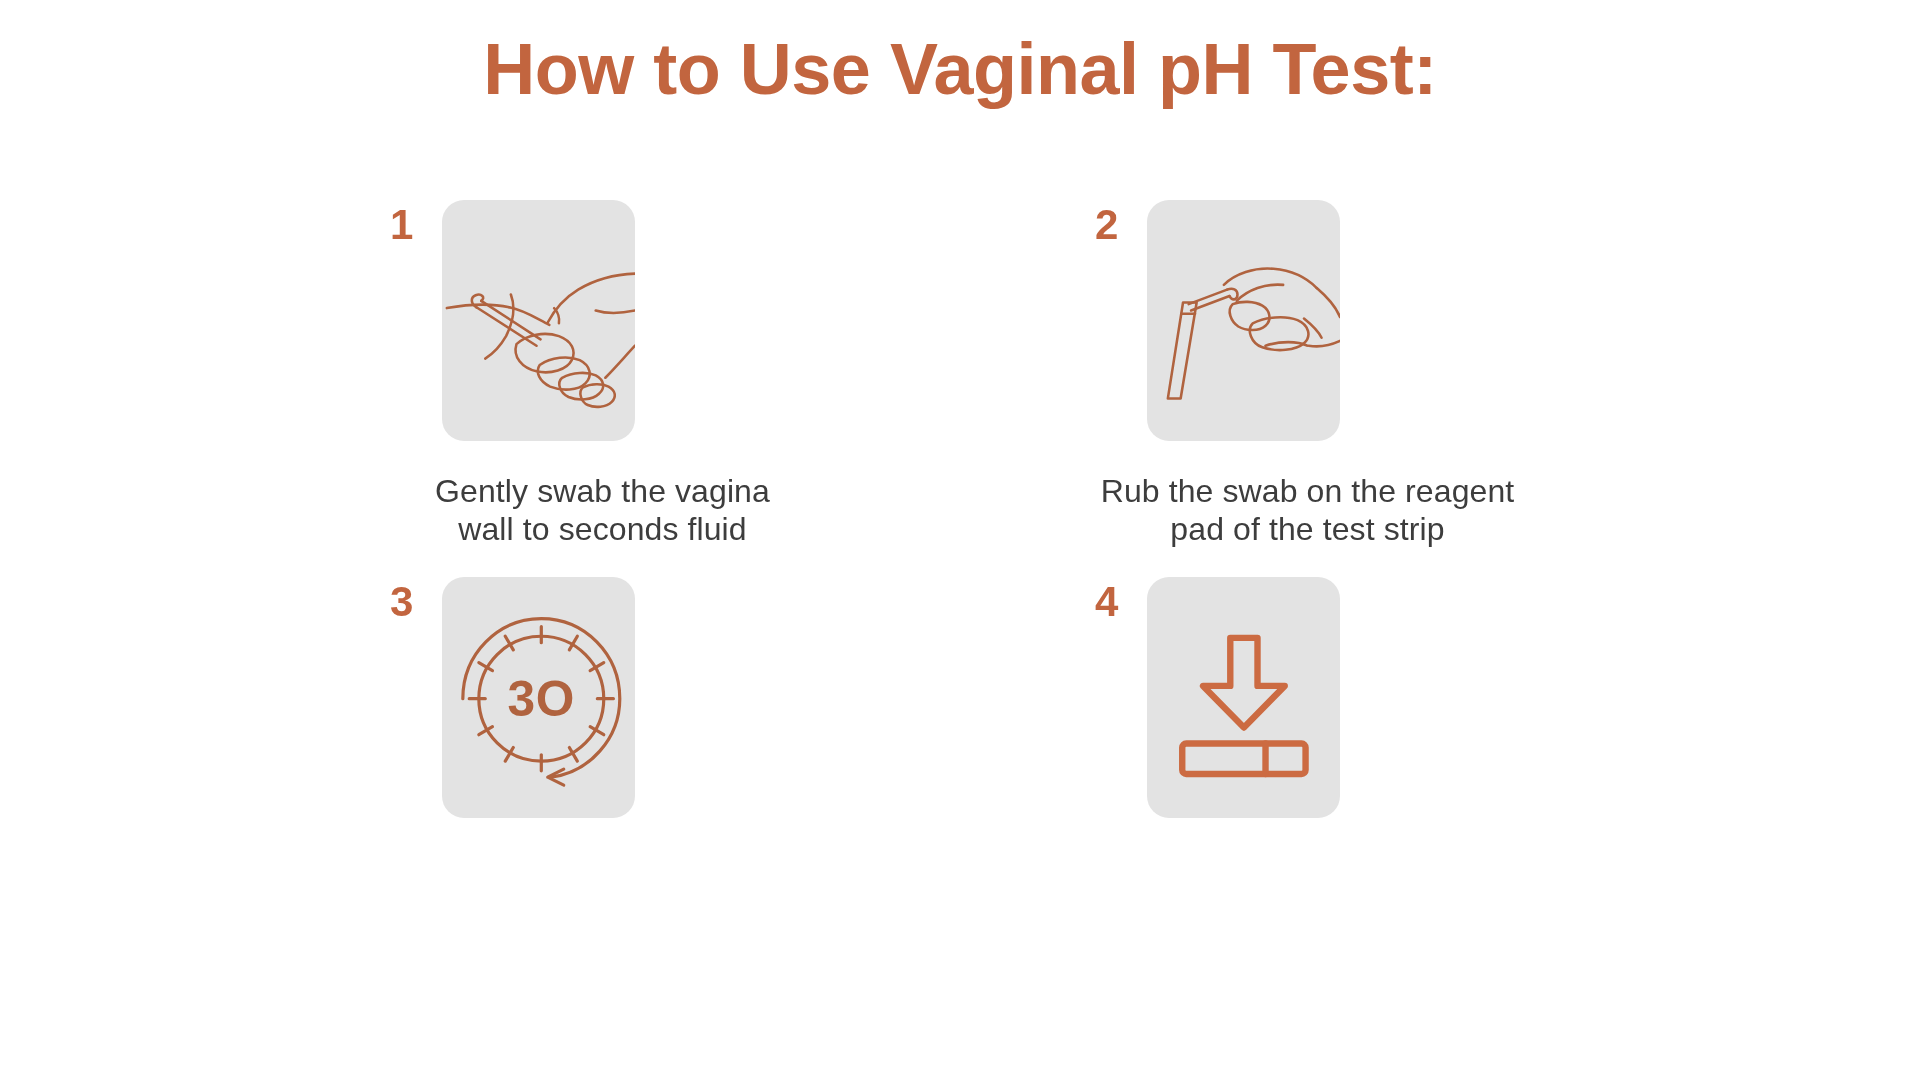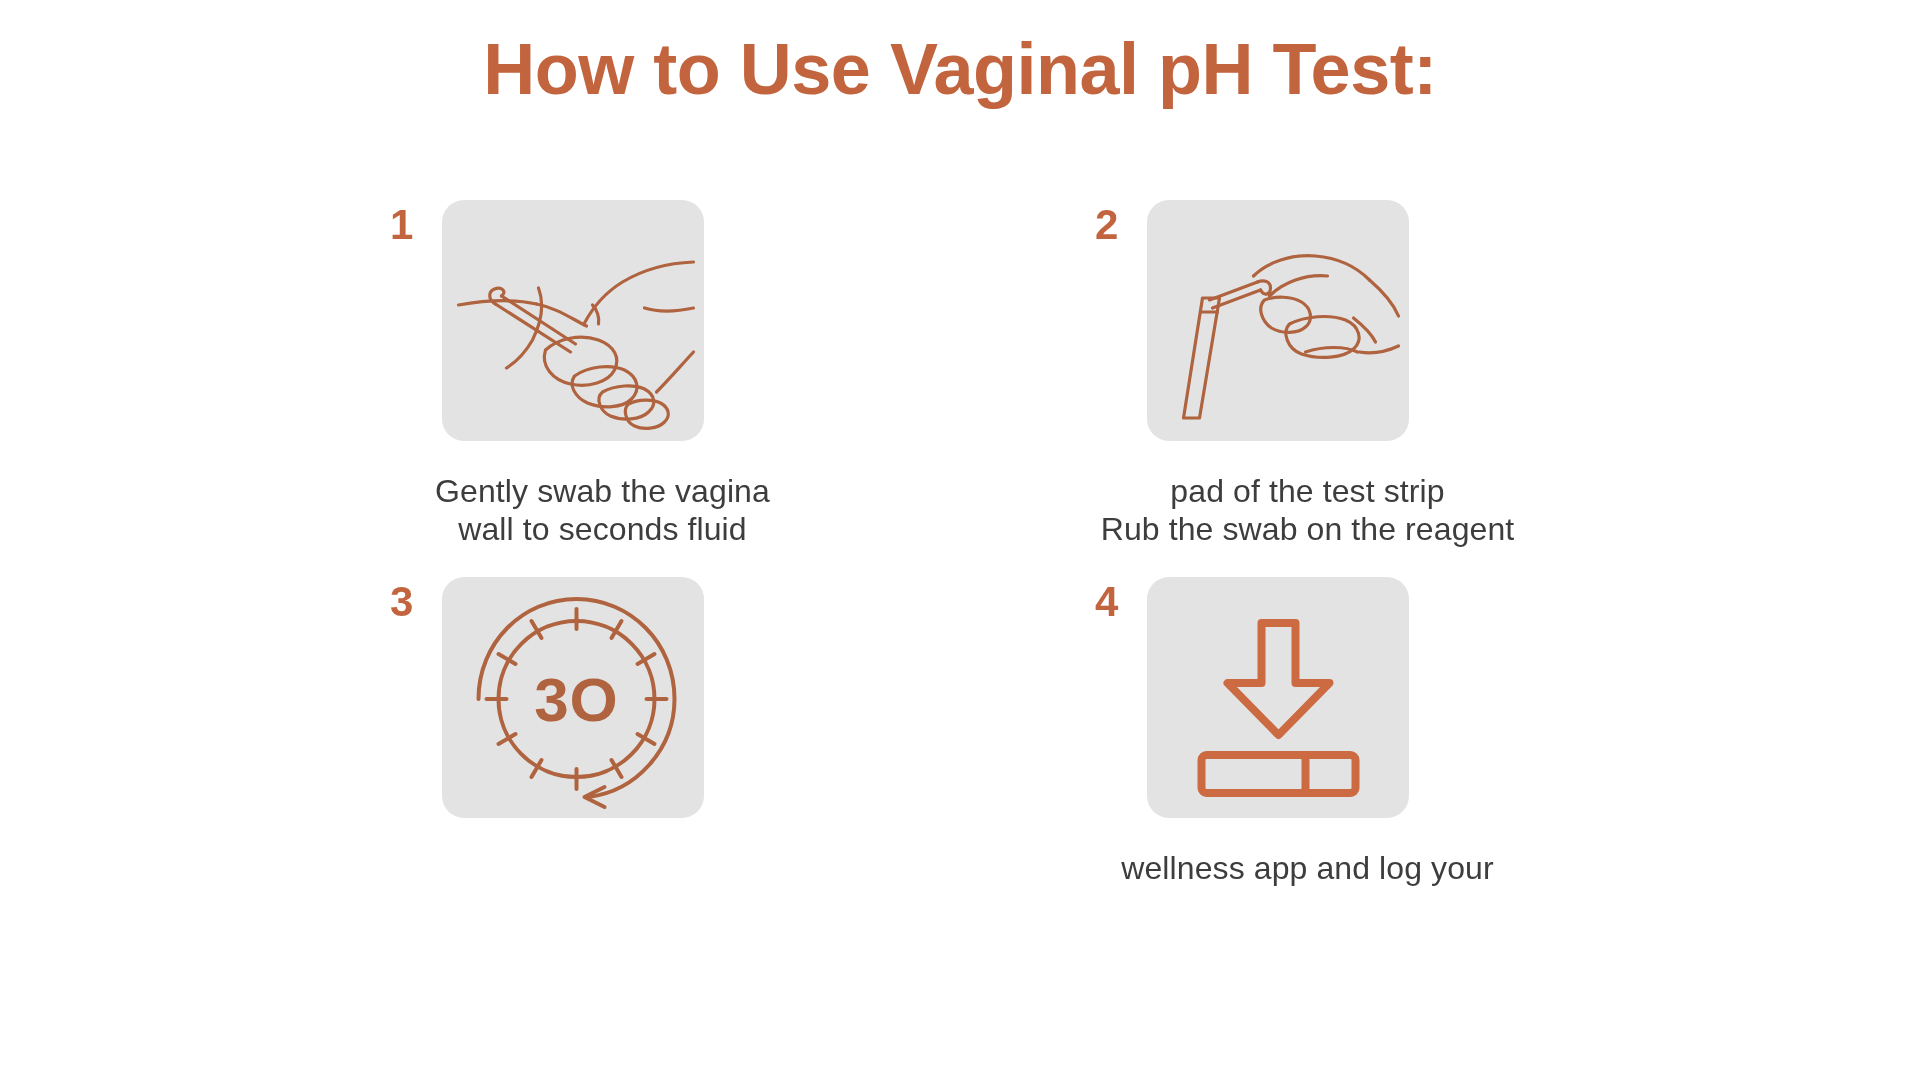--- a/index.html
+++ b/index.html
@@ -50,21 +50,21 @@
     font-size:42px;
     font-weight:bold;
     color:#C2653F;
     line-height:1;
     width:52px;
     text-align:left;
     padding-top:4px;
     flex:0 0 auto;
   }
   .panel {
-    width:262px; height:241px;
+    width:193px; height:241px;
     background:#E3E3E3;
     border-radius:22px;
     flex:0 0 auto;
     position:relative;
     overflow:hidden;
   }
   .panel svg { display:block; width:100%; height:100%; }
 
   .caption {
     margin-top:32px;
@@ -152,22 +152,22 @@
 
             <path class="ink" d="M107 100 C118 96 134 96 144 102 C154 108 156 120 148 127 C140 134 124 134 114 128 C105 122 99 108 107 100 Z"></path>
             <path class="ink" d="M132 124 C148 116 172 114 188 120 C202 126 206 140 196 149 C186 158 162 160 144 154 C130 149 124 132 132 124 Z"></path>
             <path class="ink" d="M148 152 C166 146 188 146 200 152"></path>
 
             <path class="ink" d="M196 118 C206 126 214 134 218 142"></path>
           </svg>
         </div>
       </div>
       <div class="caption">
+        <span class="ln">Rub the swab on the reagent</span>
         <span class="ln">pad of the test strip</span>
-        <span class="ln">Rub the swab on the reagent</span>
       </div>
     </div>
 
     <div class="step">
       <div class="step-head">
         <div class="step-num">3</div>
         <div class="panel">
           <svg viewBox="0 0 241 241">
 
             <circle class="ink-timer" cx="124" cy="122" r="78"></circle>
@@ -204,18 +204,17 @@
           <svg viewBox="0 0 241 241">
 
             <path class="ink-thick" d="M104 46 L138 46 L138 106 L172 106 L121 158 L70 106 L104 106 Z"></path>
 
             <rect class="ink-thick" x="44" y="178" width="154" height="38" rx="5"></rect>
             <line class="ink-thick" x1="148" y1="178" x2="148" y2="216"></line>
           </svg>
         </div>
       </div>
       <div class="caption">
-        <span class="ln">wellness app and log your</span>
       </div>
     </div>
 
   </div>
 </div>
 
 </body></html>

